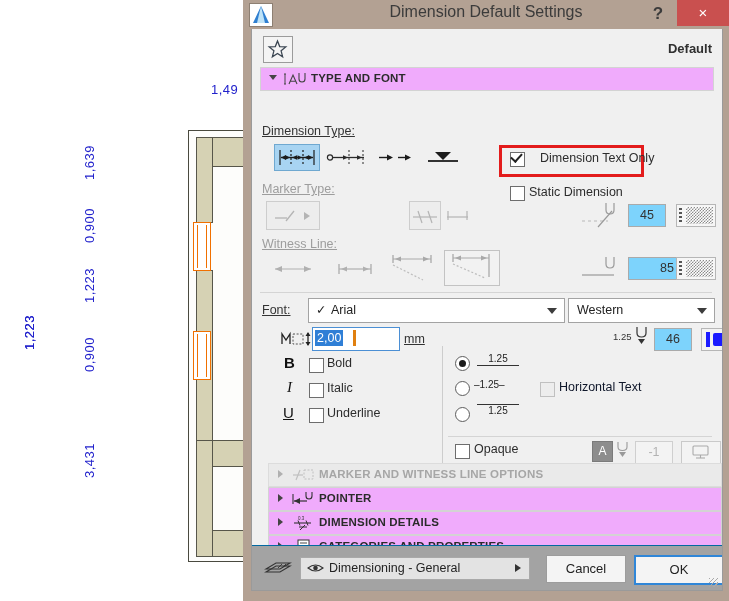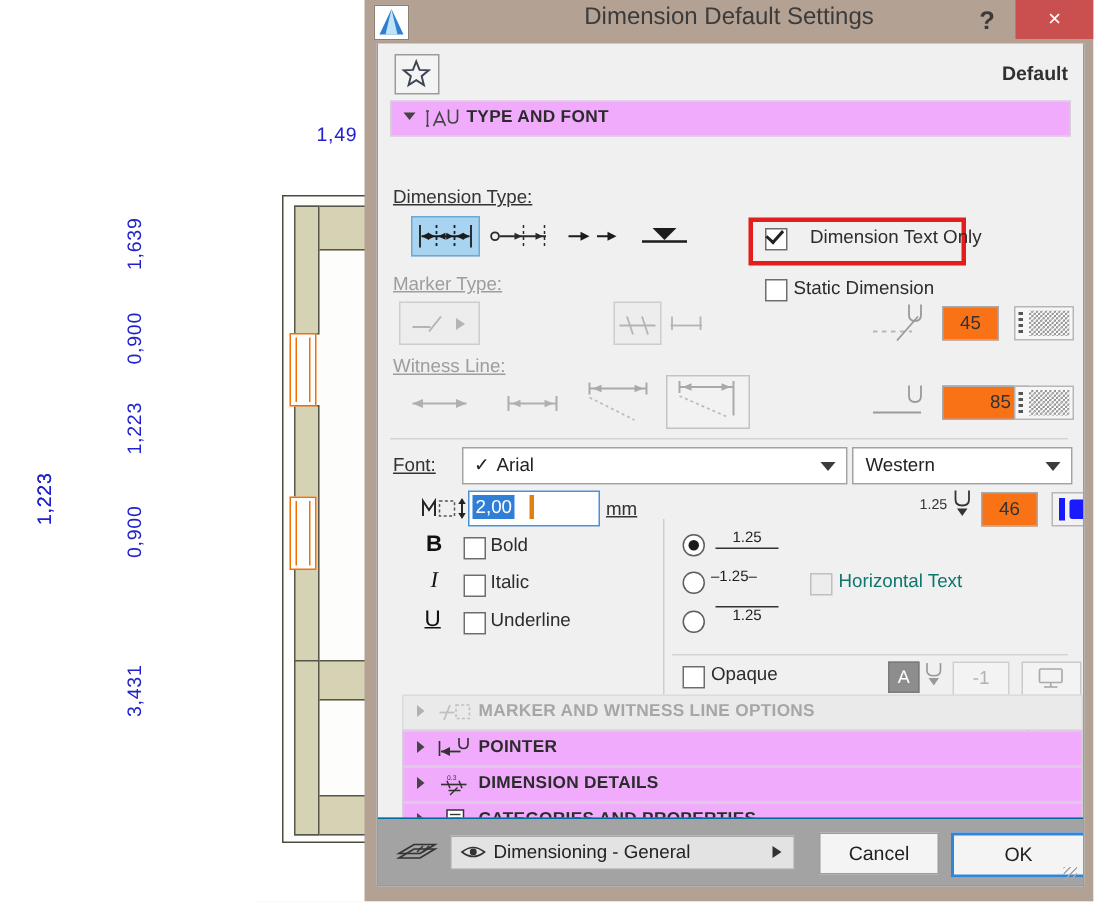--- a/index.html
+++ b/index.html
@@ -92,29 +92,29 @@
   .lbl.dim{color:#9d9d9d;}
 
   
   .cb{position:absolute;width:13px;height:13px;border:1px solid #6d6d6d;background:#fff;}
   .cb.dis{border-color:#c0c0c0;background:#ededed;}
   .cb .tick{
     position:absolute;left:2px;top:-2px;width:5px;height:9px;
     border:solid #222;border-width:0 2px 2px 0;transform:rotate(42deg);
   }
   .cbl{position:absolute;font-size:12.5px;color:#2c2c2c;}
-  .cbl.dis{color:#0f766e;}
+  .cbl.dis{color:#0f172a;}
 
   
   .rd{position:absolute;width:13px;height:13px;border:1px solid #5d5d5d;border-radius:50%;background:#fff;}
   .rd .dot{position:absolute;left:3px;top:3px;width:7px;height:7px;border-radius:50%;background:#1a1a1a;}
 
   
   .numfield{
-    position:absolute;height:21px;background:#f97316;border:1px solid #aaa;
+    position:absolute;height:21px;background:#7dd3fc;border:1px solid #aaa;
     font-size:12.5px;color:#333;text-align:center;line-height:21px;
   }
   .numfield.dis{background:#f3f3f3;border-color:#cfcfcf;color:#b2b2b2;}
 
   .swatch{
     position:absolute;height:21px;border:1px solid #b6b6b6;background:#f6f6f6;
   }
   .pattern{
     position:absolute;top:2px;right:2px;bottom:2px;left:9px;
     background-image:

